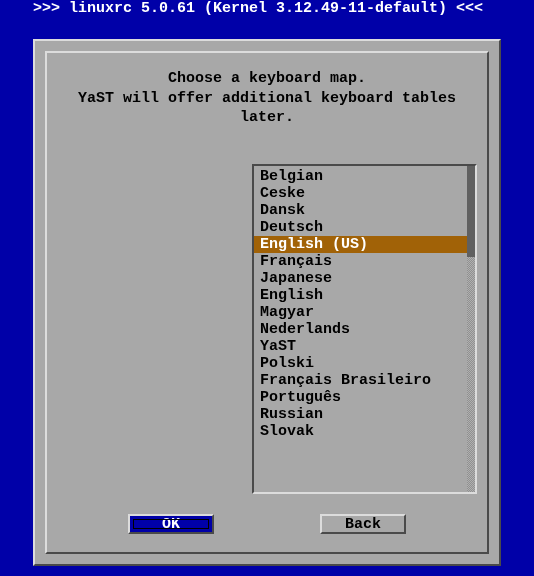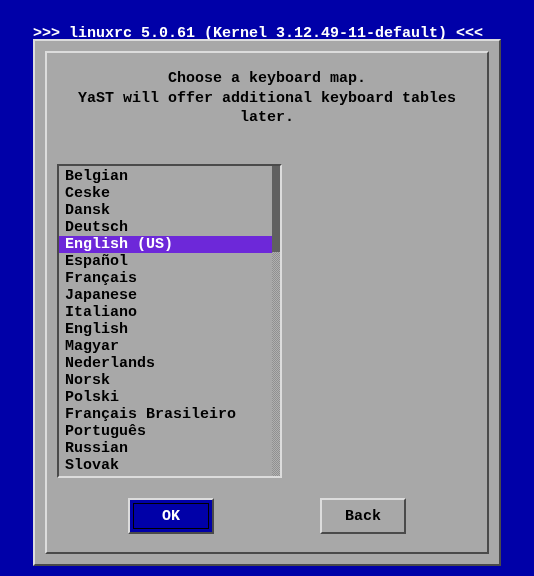--- a/index.html
+++ b/index.html
@@ -9,21 +9,21 @@
     font-size: 15px;
     font-weight: bold;
     color: #000;
     width: 534px;
     height: 576px;
     overflow: hidden;
     position: relative;
   }
   .title-bar {
     position: absolute;
-    top: 25px;
+    top: 0;
     left: 33px;
     color: #fff;
     letter-spacing: 0;
   }
   .outer-panel {
     position: absolute;
     top: 39px;
     left: 33px;
     right: 33px;
     bottom: 10px;
@@ -46,21 +46,21 @@
     flex-direction: column;
   }
   .prompt {
     text-align: center;
     padding: 6px 4px 10px 4px;
     line-height: 1.3;
   }
   .listbox-wrap {
     flex: 1;
     display: flex;
-    justify-content: flex-start;
+    justify-content: flex-end;
     padding: 26px 0 12px 0;
   }
   .listbox {
     width: 225px;
     background: #a8a8a8;
     border-top: 2px solid #4a4a4a;
     border-left: 2px solid #4a4a4a;
     border-right: 2px solid #dcdcdc;
     border-bottom: 2px solid #dcdcdc;
     position: relative;
@@ -71,41 +71,41 @@
     flex: 1;
     padding: 2px 0;
   }
   .item {
     padding: 0 6px;
     line-height: 17px;
     height: 17px;
     white-space: nowrap;
   }
   .item.selected {
-    background: #6d28d9;
+    background: #a16207;
     color: #fff;
   }
   .scrollbar {
     width: 8px;
     background: repeating-conic-gradient(#808080 0% 25%, #c0c0c0 0% 50%) 50% / 2px 2px;
     position: relative;
   }
   .thumb {
     position: absolute;
     left: 0; right: 0;
     background: #606060;
   }
   .button-row {
     display: flex;
     justify-content: space-around;
     padding: 8px 18px 8px 18px;
   }
   .btn {
     width: 86px;
-    height: 36px;
+    height: 20px;
     display: flex;
     align-items: center;
     justify-content: center;
     border-top: 2px solid #dcdcdc;
     border-left: 2px solid #dcdcdc;
     border-right: 2px solid #4a4a4a;
     border-bottom: 2px solid #4a4a4a;
     background: #a8a8a8;
     cursor: pointer;
   }
@@ -130,28 +130,26 @@
     </div>
 
     <div class="listbox-wrap">
       <div class="listbox">
         <div class="items" id="items">
             <div class="item">Belgian</div>
             <div class="item">Ceske</div>
             <div class="item">Dansk</div>
             <div class="item">Deutsch</div>
             <div class="item selected">English (US)</div>
-            <div class="item">Español</div>
             <div class="item">Français</div>
             <div class="item">Japanese</div>
-            <div class="item">Italiano</div>
             <div class="item">English</div>
             <div class="item">Magyar</div>
             <div class="item">Nederlands</div>
-            <div class="item">Norsk</div>
+            <div class="item">YaST</div>
             <div class="item">Polski</div>
             <div class="item">Français Brasileiro</div>
             <div class="item">Português</div>
             <div class="item">Russian</div>
             <div class="item">Slovak</div>
           </div>
         <div class="scrollbar">
           <div class="thumb" id="thumb" style="top: 0%; height: 28%;"></div>
         </div>
       </div>

